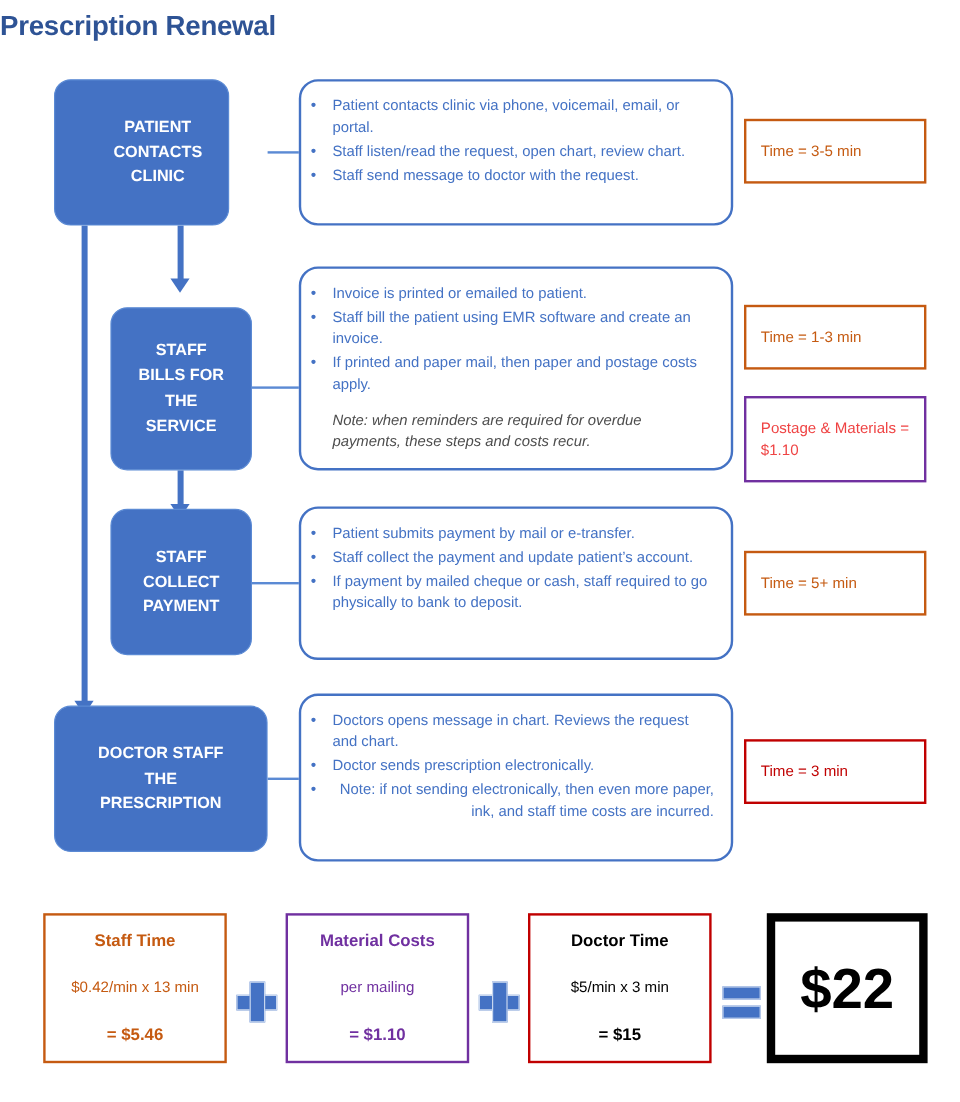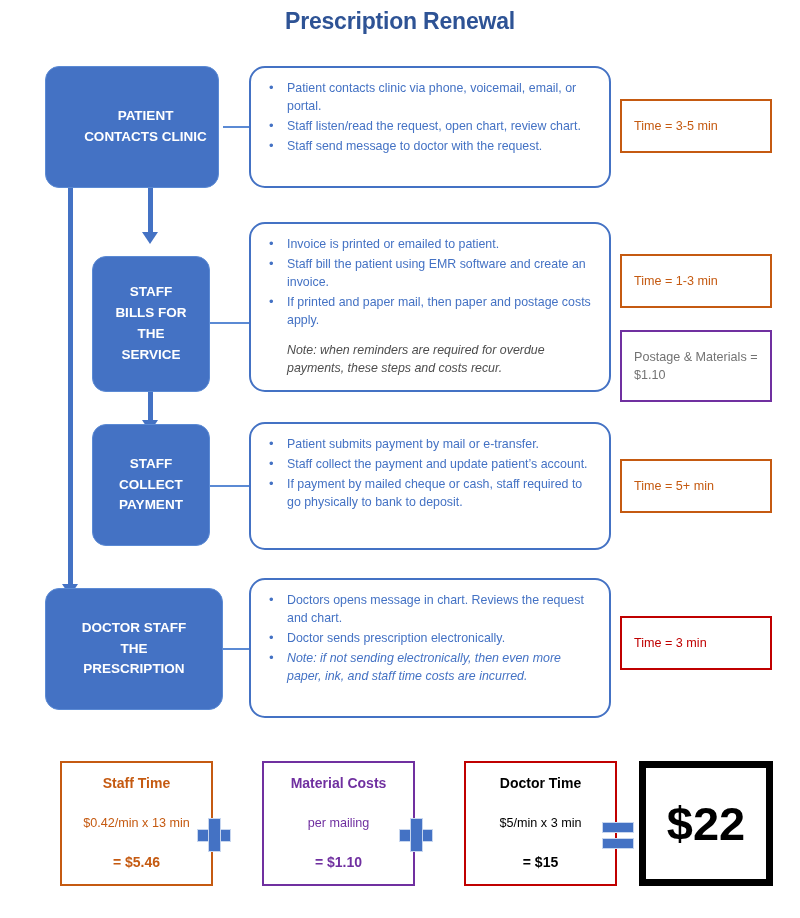--- a/index.html
+++ b/index.html
@@ -18,21 +18,20 @@
     position: absolute;
     left: 0; top: 0;
     width: 800px; height: 918px;
   }
 
   
   .title {
     position: absolute;
     left: 0; top: 8px;
     width: 800px;
-    text-align: center;
     font-size: 23px;
     font-weight: bold;
     color: #2E5395;
     letter-spacing: -0.2px;
   }
 
   
   .proc-box {
     position: absolute;
     background: #4472C4;
@@ -50,21 +49,21 @@
     padding: 4px 6px;
   }
 
   
   .detail-box {
     position: absolute;
     background: #ffffff;
     border: 2.5px solid #4472C4;
     border-radius: 16px;
     box-sizing: border-box;
-    padding: 12px 14px 12px 10px;
+    padding: 12px 14px 12px 0;
   }
   .detail-box ul {
     margin: 0;
     padding: 0 0 0 26px;
     list-style: none;
   }
   .detail-box li {
     position: relative;
     color: #4472C4;
     font-size: 12.4px;
@@ -73,21 +72,21 @@
   }
   .detail-box li::before {
     content: "\2022";
     position: absolute;
     left: -18px;
     top: -1px;
     font-size: 13px;
     color: #4472C4;
   }
   .detail-box li.italic {
-    font-style: italic;
+    text-align: right;
   }
   .note-line {
     color: #4d4d4d;
     font-size: 12.4px;
     line-height: 1.45;
     font-style: italic;
     margin-top: 12px;
     padding-left: 26px;
   }
 
@@ -96,21 +95,21 @@
     position: absolute;
     background: #ffffff;
     box-sizing: border-box;
     display: flex;
     align-items: center;
     padding: 6px 12px;
     font-size: 12.6px;
     line-height: 1.45;
   }
   .callout.orange { border: 2px solid #C55A11; color: #C55A11; }
-  .callout.purple { border: 2px solid #7030A0; color: #737373; justify-content: center; }
+  .callout.purple { border: 2px solid #7030A0; color: #ef4444; justify-content: center; }
   .callout.red    { border: 2px solid #C00000; color: #C00000; }
 
   
   .h-connector {
     position: absolute;
     background: #5B8AD4;
     height: 2px;
   }
   .v-line {
     position: absolute;
@@ -129,21 +128,20 @@
   .sum-box {
     position: absolute;
     background: #ffffff;
     box-sizing: border-box;
     display: flex;
     flex-direction: column;
     align-items: center;
     justify-content: space-between;
     padding: 12px 6px 14px 6px;
     text-align: center;
-    margin-left: 24px;
   }
   .sum-box.orange { border: 2.5px solid #C55A11; color: #C55A11; }
   .sum-box.purple { border: 2.5px solid #7030A0; color: #7030A0; }
   .sum-box.red    { border: 2.5px solid #C00000; color: #000000; }
   .sum-title {
     font-size: 14px;
     font-weight: bold;
   }
   .sum-mid {
     font-size: 12.6px;
@@ -205,21 +203,21 @@
 
   <div class="v-line" style="left:68px; top:188px; height:400px;"></div>
   <div class="arrow-head" style="left:62px; top:584px;"></div>
 
   <div class="v-line" style="left:148px; top:188px; height:48px;"></div>
   <div class="arrow-head" style="left:142px; top:232px;"></div>
 
   <div class="v-line" style="left:148px; top:392px; height:32px;"></div>
   <div class="arrow-head" style="left:142px; top:420px;"></div>
 
-  <div class="proc-box" style="left:45px; top:66px; width:174px; height:122px;padding-left:33px;">
+  <div class="proc-box" style="left:45px; top:66px; width:146px; height:122px;padding-left:33px;">
     <span style="white-space:pre-line;">PATIENT
 CONTACTS CLINIC</span>
   </div>
 
   <div class="h-connector" style="left:223px; top:126px; width:26px;"></div>
 
   <div class="detail-box" style="left:249px; top:66px; width:362px; height:122px;">
     <ul>
       <li>Patient contacts clinic via phone, voicemail, email, or portal.</li>
       <li>Staff listen/read the request, open chart, review chart.</li>

